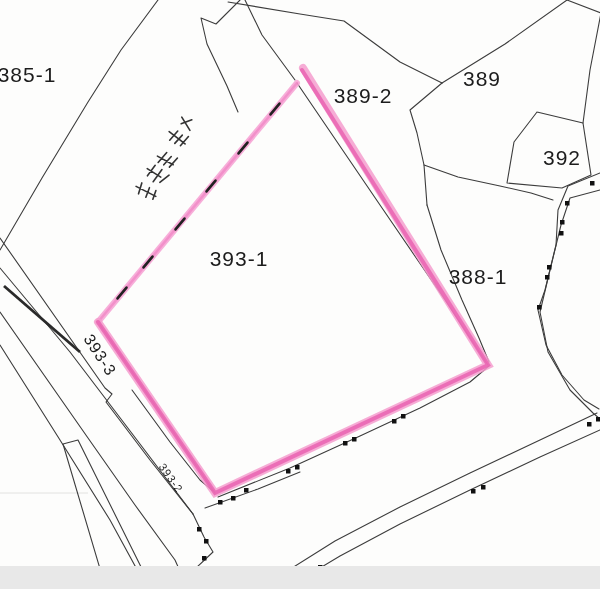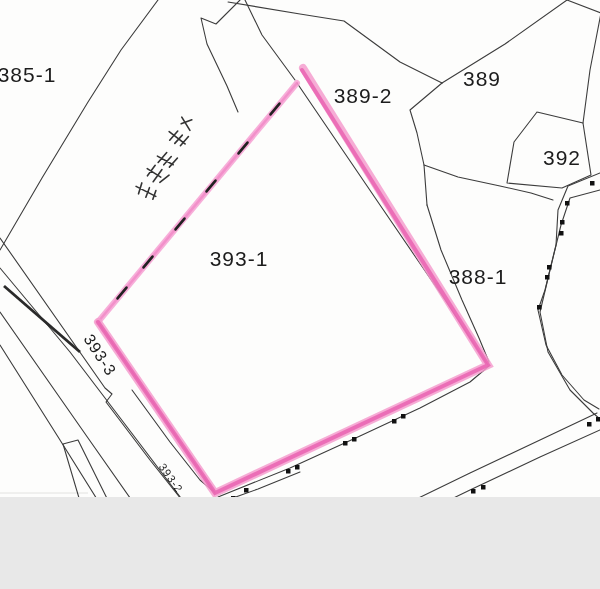--- a/index.html
+++ b/index.html
@@ -1,16 +1,16 @@
 <!DOCTYPE html>
 <html><head>
 <meta charset="utf-8">
 <style>
   html,body{margin:0;padding:0;background:#e8e8e8;}
-  .page{position:relative;width:600px;height:497px;background:#fdfdfc;overflow:hidden;
+  .page{position:relative;width:600px;height:566px;background:#fdfdfc;overflow:hidden;
         font-family:"Liberation Sans", sans-serif;}
   svg{display:block}
   text.parcel{fill:#1c1c1c;font-family:"Liberation Sans",sans-serif;letter-spacing:1px;}
 </style>
 </head>
 <body>
 
 <div class="page">
 <svg width="600" height="589" viewBox="0 0 600 589">
 

